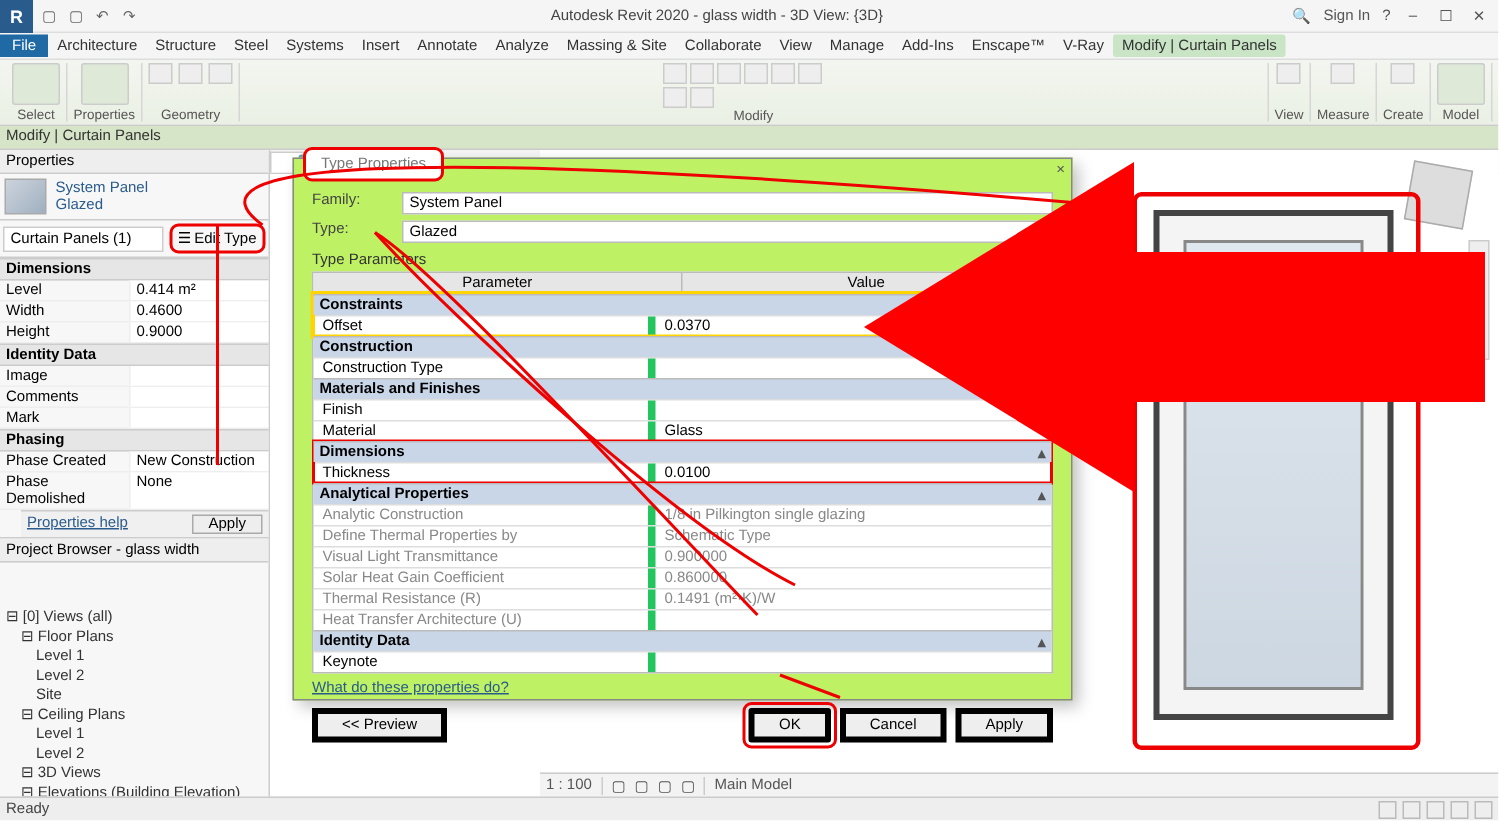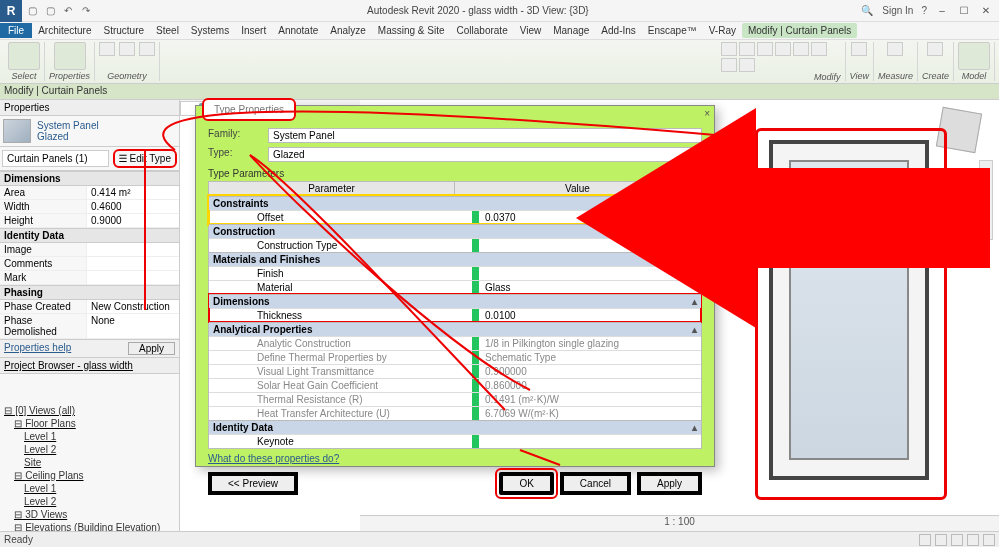--- a/index.html
+++ b/index.html
@@ -14,21 +14,21 @@
 .title-bar .ctrls { display: flex; gap: 8px; margin-right: 6px; color: #555; align-items:center;}
 .title-bar .winbtn { width:14px; text-align:center; }
 
 
 .menu-bar { height: 18px; background: #f5f5f5; display: flex; align-items: center; font-size: 10px; border-bottom: 1px solid #ddd; }
 .menu-bar .item { padding: 0 6px; color: #333; }
 .menu-bar .item.file { background: #1f6aa5; color: #fff; padding: 2px 8px; }
 .menu-bar .item.active { background: #c9e5c5; border-radius: 2px; padding: 2px 6px; }
 
 
-.ribbon { height: 44px; background: linear-gradient(#f3f6f0,#eaf0e4); border-bottom: 1px solid #ccc; display: flex; align-items: flex-start; padding: 2px 4px; font-style: italic; }
+.ribbon { height: 44px; background: linear-gradient(#f3f6f0,#eaf0e4); border-bottom: 1px solid #ccc; display: flex; align-items: flex-start; padding: 2px 4px; }
 .ribbon .group { display:flex; flex-direction:column; align-items:center; padding:0 4px; border-right:1px solid #d6d6d6; height:100%;}
 .ribbon .group .icons{display:flex;gap:4px;align-items:center;}
 .ribbon .group .lbl{font-size:9px;color:#555;margin-top:auto;}
 .ribbon .bigbtn{width:32px;height:28px;background:#dfe9d8;border:1px solid #ccc;border-radius:2px;}
 .ribbon .smbtn{width:16px;height:14px;background:#eee;border:1px solid #ccc;}
 
 
 .ctx { height: 16px; background: #d6e4c7; border-bottom:1px solid #ccc; padding:1px 4px; color:#333;}
 
 
@@ -42,26 +42,26 @@
 .prop-pal .type-sel .swatch{width:28px;height:24px;background:linear-gradient(135deg,#ccd4dc,#a0b0c0);border:1px solid #aaa;margin-right:6px;}
 .prop-pal .type-sel .names{display:flex;flex-direction:column;color:#2a5b8d;}
 .edit-type-row{display:flex;align-items:center;border-bottom:1px solid #ccc;}
 .edit-type-row .sel{flex:1;padding:2px 4px;background:#fff;border:1px solid #ccc;margin:2px;}
 .edit-type-btn{border:2px solid #e00;border-radius:6px;padding:2px 4px;margin:2px;display:flex;align-items:center;gap:2px;cursor:pointer;}
 .prop-grid{}
 .prop-grid .sect{background:#e6e6e6;padding:1px 4px;font-weight:bold;border-top:1px solid #ccc;border-bottom:1px solid #ccc;}
 .prop-grid .row{display:flex;border-bottom:1px solid #eee;}
 .prop-grid .row .k{width:86px;padding:1px 4px;}
 .prop-grid .row .v{flex:1;padding:1px 4px;background:#fff;border-left:1px solid #eee;}
-.prop-help{display:flex;padding:2px 4px;border-top:1px solid #ccc;background:#f0f0f0;}
+.prop-help{display:flex;padding:2px 4px;border-top:1px solid #ccc;background:#f0f0f0;margin-left:14px;}
 .prop-help a{color:#2a5b8d;text-decoration:underline;flex:1;}
 .prop-help button{border:1px solid #aaa;background:#eee;padding:0 10px;}
 
 
-.pbrowser{border-top:1px solid #ccc;flex:1;overflow:hidden;text-decoration:underline;}
+.pbrowser{border-top:1px solid #ccc;flex:1;overflow:hidden;}
 .pbrowser .hdr{background:#eee;border-bottom:1px solid #ccc;padding:2px 4px;}
 .pbrowser .tree{padding:2px 4px;line-height:13px;color:#333;margin-top:28px;}
 .pbrowser .tree .n{white-space:nowrap;}
 .pbrowser .tree .ind1{margin-left:10px;}
 .pbrowser .tree .ind2{margin-left:20px;}
 
 
 .view-tabs{height:16px;display:flex;align-items:center;border-bottom:1px solid #ccc;background:#f5f5f5;}
 .view-tabs .tab{padding:1px 18px;border:1px solid #ccc;border-bottom:none;background:#fff;display:flex;align-items:center;gap:4px;}
 .view-tabs .tab .ico{width:10px;height:10px;background:#6aa;border-radius:2px;}
@@ -69,21 +69,21 @@
 
 
 .canvas{position:absolute;left:180px;right:0;top:0;bottom:16px;background:#fff;}
 .panel3d{position:absolute;right:70px;top:40px;width:160px;height:340px;border:4px solid #444;background:#f4f4f4;}
 .panel3d .glass{position:absolute;left:16px;right:16px;top:16px;bottom:16px;border:2px solid #888;background:linear-gradient(#dfe7ef,#cdd7e1);}
 .panel3d-border{position:absolute;right:52px;top:28px;width:192px;height:372px;border:3px solid #e00;border-radius:6px;}
 .nav-cube{position:absolute;right:20px;top:10px;width:40px;height:40px;background:#ddd;border:1px solid #aaa;transform:rotate(10deg);}
 .nav-tools{position:absolute;right:6px;top:60px;width:14px;height:80px;background:#eee;border:1px solid #ccc;}
 
 
-.viewbar{position:absolute;bottom:0;left:180px;right:0;height:16px;background:#f3f3f3;border-top:1px solid #ccc;display:flex;align-items:center;gap:6px;padding:0 4px;color:#555;flex-direction:column;}
+.viewbar{position:absolute;bottom:0;left:180px;right:0;height:16px;background:#f3f3f3;border-top:1px solid #ccc;display:flex;align-items:center;gap:6px;padding:0 4px;color:#555;}
 .viewbar .sep{width:1px;height:12px;background:#ccc;}
 
 
 .status{position:absolute;bottom:0;left:0;right:0;height:16px;background:#eee;border-top:1px solid #ccc;display:flex;align-items:center;padding:0 4px;color:#444;}
 .status .sb-right{margin-left:auto;display:flex;gap:4px;}
 .status .sb-right span{width:12px;height:12px;border:1px solid #bbb;}
 
 
 .dlg{position:absolute;left:195px;top:105px;width:520px;height:362px;background:#bef264;border:1px solid #888;box-shadow:4px 4px 10px rgba(0,0,0,.25);}
 .dlg .tp-title{position:absolute;top:-8px;left:6px;border:2px solid #e00;border-radius:6px;background:#fff;padding:4px 10px;color:#777;}
@@ -92,21 +92,21 @@
 .dlg .frow{display:flex;align-items:flex-start;margin-bottom:4px;}
 .dlg .frow label{width:60px;color:#444;}
 .dlg .frow .fld{flex:1;background:#fff;border:1px solid #bbb;padding:1px 4px;}
 .dlg .params-lbl{margin-top:6px;margin-bottom:2px;color:#333;}
 .dlg .grid{border:1px solid #bbb;background:#fff;}
 .dlg .grid .ghdr{display:flex;background:#e6e6e6;border-bottom:1px solid #bbb;}
 .dlg .grid .ghdr div{flex:1;padding:1px 4px;border-right:1px solid #bbb;text-align:center;}
 .dlg .grid .sect{background:#c8d6e8;padding:1px 4px;font-weight:bold;border-top:1px solid #bbb;position:relative;}
 .dlg .grid .sect .exp{position:absolute;right:4px;top:1px;color:#555;}
 .dlg .grid .grow{display:flex;border-top:1px solid #ddd;}
-.dlg .grid .grow .k{width:228px;padding:1px 6px;border-right:7px solid #22c55e;margin-left:42px;}
+.dlg .grid .grow .k{width:228px;padding:1px 6px;border-right:5px solid #22c55e;}
 .dlg .grid .grow .v{flex:1;padding:1px 6px;}
 .dlg .grid .gray .k,.dlg .grid .gray .v{color:#888;}
 .dlg .hl-yellow{outline:3px solid #ffd400;outline-offset:-1px;}
 .dlg .hl-red{outline:2px solid #e00;outline-offset:-1px;}
 .dlg .link{color:#2a5b8d;text-decoration:underline;margin-top:4px;display:inline-block;}
 .dlg .btns{display:flex;gap:6px;justify-content:flex-end;margin-top:8px;}
 .dlg .btns button{border:4px solid #000000;background:#eee;padding:2px 16px;}
 .dlg .btns .preview{margin-right:auto;}
 .dlg .btns .ok{outline:2px solid #e00;outline-offset:2px;border-radius:2px;}
 .arrow-head{position:absolute;left:576px;top:108px;width:0;height:0;border-top:110px solid transparent;border-bottom:110px solid transparent;border-right:180px solid #ff0000;}
@@ -168,21 +168,21 @@
       <div class="lbl">Properties</div>
     </div>
   <div class="group">
       <div class="icons">
         <div class="smbtn"></div>
         <div class="smbtn"></div>
         <div class="smbtn"></div>
       </div>
       <div class="lbl">Geometry</div>
     </div>
-  <div class="group" style="flex:1;align-items:flex-end;">
+  <div class="group" style="flex:1;">
       <div class="icons" style="gap:2px;flex-wrap:wrap;width:120px;">
         <div class="smbtn"></div>
         <div class="smbtn"></div>
         <div class="smbtn"></div>
         <div class="smbtn"></div>
         <div class="smbtn"></div>
         <div class="smbtn"></div>
         <div class="smbtn"></div>
         <div class="smbtn"></div>
       </div>
@@ -231,21 +231,21 @@
       <div class="edit-type-row">
         <div class="sel">Curtain Panels (1)</div>
         <div class="edit-type-btn">
           <span>☰</span>
           <span>Edit Type</span>
         </div>
       </div>
       <div class="prop-grid">
         <div class="sect">Dimensions</div>
         <div class="row">
-            <div class="k">Area</div>
+            <div class="k">Level</div>
             <div class="v">0.414 m²</div>
           </div>
         <div class="row">
             <div class="k">Width</div>
             <div class="v">0.4600</div>
           </div>
         <div class="row">
             <div class="k">Height</div>
             <div class="v">0.9000</div>
           </div>
@@ -389,21 +389,20 @@
       <div class="grow gray">
           <div class="k">Solar Heat Gain Coefficient</div>
           <div class="v">0.860000</div>
         </div>
       <div class="grow gray">
           <div class="k">Thermal Resistance (R)</div>
           <div class="v">0.1491 (m²·K)/W</div>
         </div>
       <div class="grow gray">
           <div class="k">Heat Transfer Architecture (U)</div>
-          <div class="v">6.7069 W/(m²·K)</div>
         </div>
       <div class="sect"><span>Identity Data</span><span class="exp">▴</span></div>
       <div class="grow">
           <div class="k">Keynote</div>
           <div class="v"></div>
         </div>
     </div>
     <a class="link">What do these properties do?</a>
     <div class="btns">
       <button class="preview">&lt;&lt; Preview</button>

